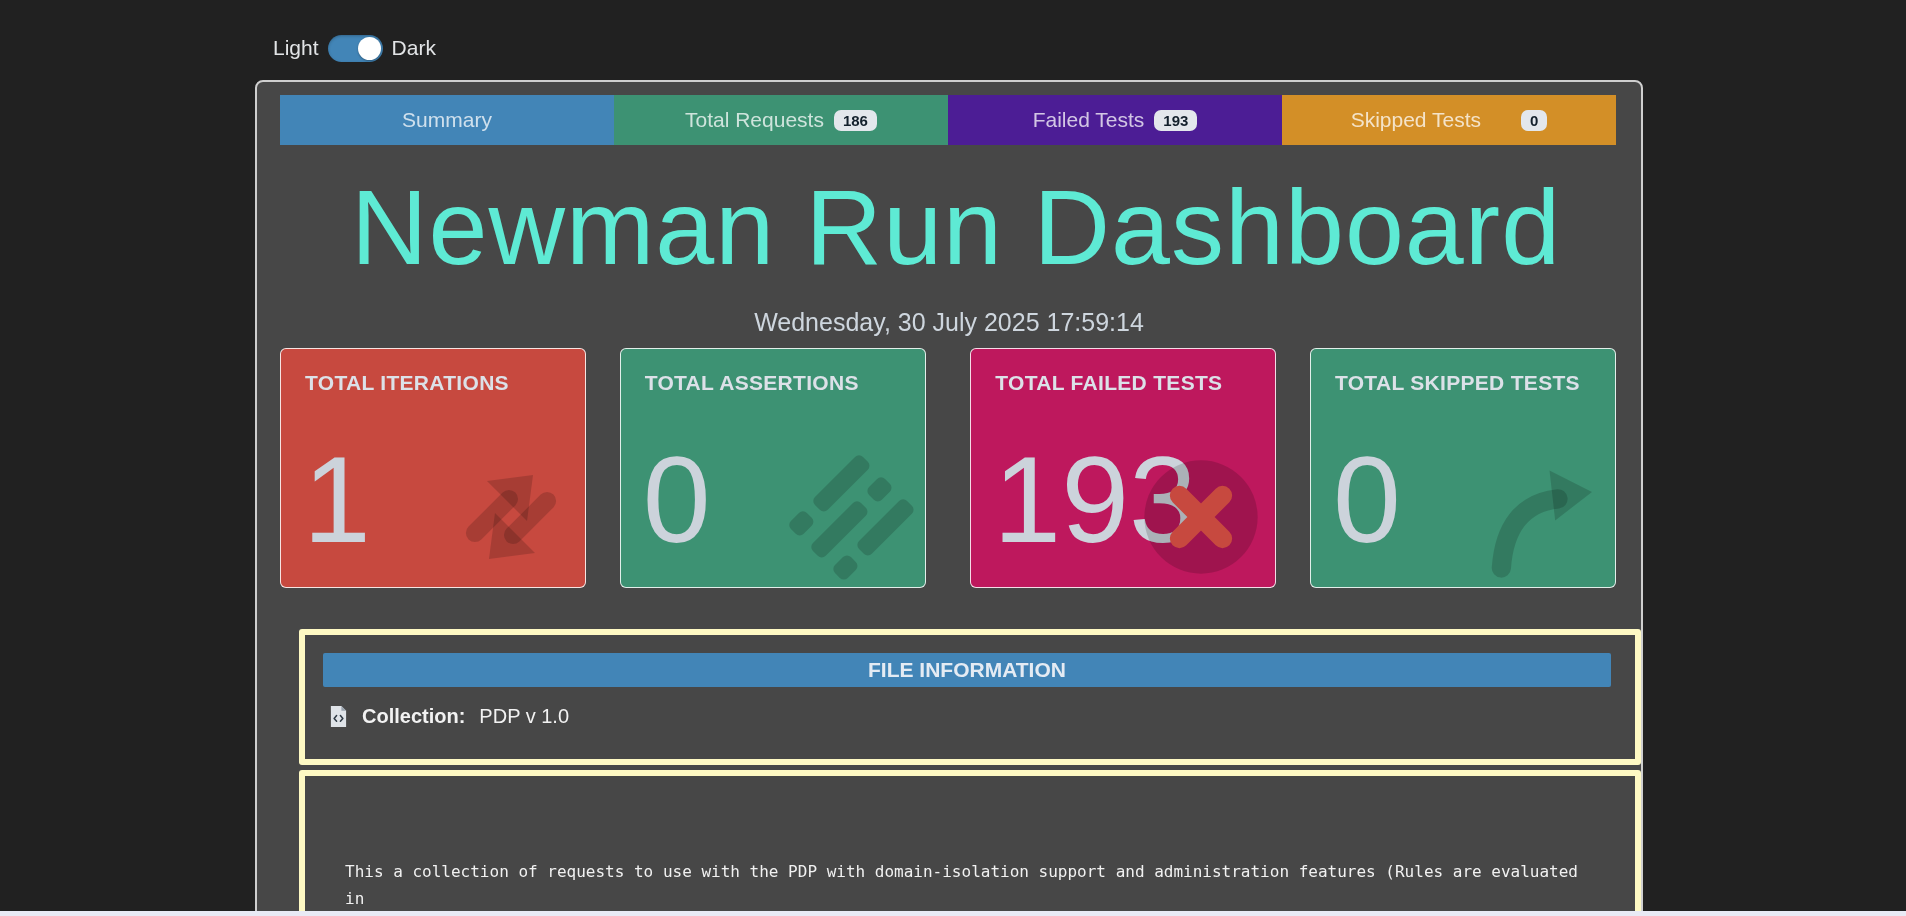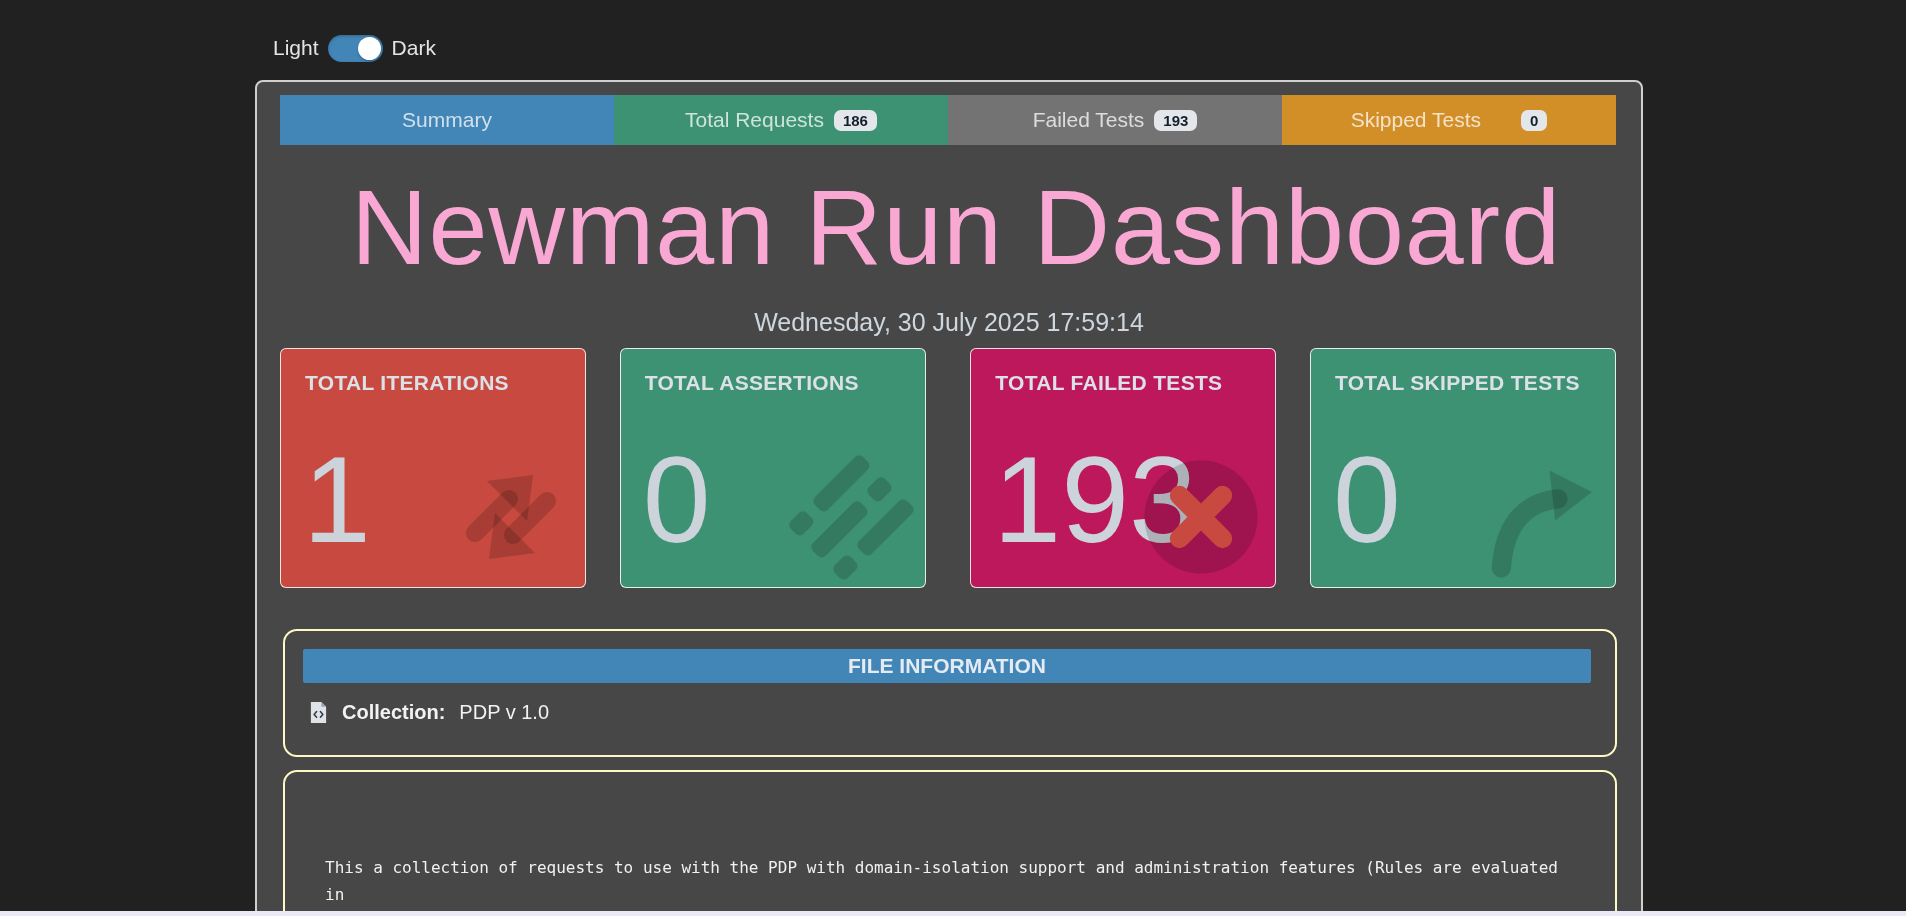--- a/index.html
+++ b/index.html
@@ -14,32 +14,32 @@
 
   
   .main-container{position:absolute;left:255px;top:80px;width:1384px;height:860px;background:#474747;border:2px solid #cfcfcf;border-radius:8px;}
 
   
   .tabs-row{position:absolute;left:23px;top:13px;width:1336px;height:50px;display:flex;}
   .tab{flex:1 1 0;display:flex;align-items:center;justify-content:center;gap:10px;color:rgba(255,255,255,0.75);font-size:21px;cursor:pointer;}
   .tab-badge{background:#e3e7ec;color:#13202c;font-size:15px;font-weight:bold;padding:3px 9px;border-radius:7px;line-height:1;}
 
   
-  .page-title{position:absolute;left:14px;right:0;top:92px;text-align:center;font-size:106px;font-weight:300;line-height:106px;color:#f9a8d4;letter-spacing:1px;white-space:nowrap;}
+  .page-title{position:absolute;left:14px;right:0;top:92px;text-align:center;font-size:106px;font-weight:300;line-height:106px;color:#5eead4;letter-spacing:1px;white-space:nowrap;}
   .run-timestamp{position:absolute;left:0;right:0;top:226px;text-align:center;font-size:25px;font-weight:normal;color:#ced6de;}
 
   
   .cards-row{position:absolute;left:23px;top:266px;width:1336px;height:240px;display:flex;justify-content:space-between;}
   .stat-card{position:relative;width:306px;height:240px;border:1px solid rgba(255,255,255,0.85);border-radius:6px;overflow:hidden;box-sizing:border-box;}
   .stat-card-label{position:absolute;left:24px;top:22px;font-size:21px;font-weight:bold;color:#dce1e8;letter-spacing:.3px;}
   .stat-card-value{position:absolute;left:22px;bottom:26px;font-size:122px;font-weight:300;line-height:1;color:#ccd3db;}
   .card-watermark{position:absolute;right:6px;bottom:2px;width:136px;height:136px;}
 
   
-  .info-panel{position:absolute;left:26px;width:1330px;border:2px solid #fef9c3;border-radius:14px;box-sizing:content-box;}
+  .info-panel{position:absolute;left:42px;width:1330px;border:6px solid #fef9c3;border-radius:3px;box-sizing:content-box;}
   .file-info-panel{top:547px;height:124px;}
   .description-panel{top:688px;height:300px;}
   .panel-header-bar{position:absolute;left:18px;right:24px;top:18px;height:34px;display:flex;align-items:center;justify-content:center;font-size:21px;font-weight:bold;color:#e4ebf3;border-radius:2px;}
   .description-panel .panel-header-bar{top:22px;}
   .collection-row{position:absolute;left:24px;top:70px;display:flex;align-items:center;gap:14px;font-size:20px;color:#f2f2f2;}
   .collection-row .bold{font-weight:bold;}
   .file-code-icon{width:19px;height:23px;}
   .description-text{position:absolute;left:24px;top:66px;right:24px;margin:16px;font-family:"DejaVu Sans Mono","Liberation Mono",monospace;font-size:16px;line-height:27px;color:#f1f1f1;white-space:pre-wrap;}
 
   .bottom-strip{position:absolute;left:0;right:0;bottom:0;height:5px;background:#e9eaf5;z-index:50;}
@@ -60,21 +60,21 @@
   <div class="main-container" style="background-color: rgb(71, 71, 71);">
 
     <div class="tabs-row">
       <div class="tab" style="background-color: rgb(66, 133, 183);">
         <span>Summary</span>
       </div>
       <div class="tab" style="background-color: rgb(61, 146, 115);">
         <span>Total Requests</span>
         <span class="tab-badge">186</span>
       </div>
-      <div class="tab" style="background-color: #737373;">
+      <div class="tab" style="background-color: #4c1d95;">
         <span>Failed Tests</span>
         <span class="tab-badge">193</span>
       </div>
       <div class="tab" style="background-color: rgb(211, 143, 39); gap: 40px;">
         <span>Skipped Tests</span>
         <span class="tab-badge">0</span>
       </div>
     </div>
 
     <div class="page-title">Newman Run Dashboard</div>

